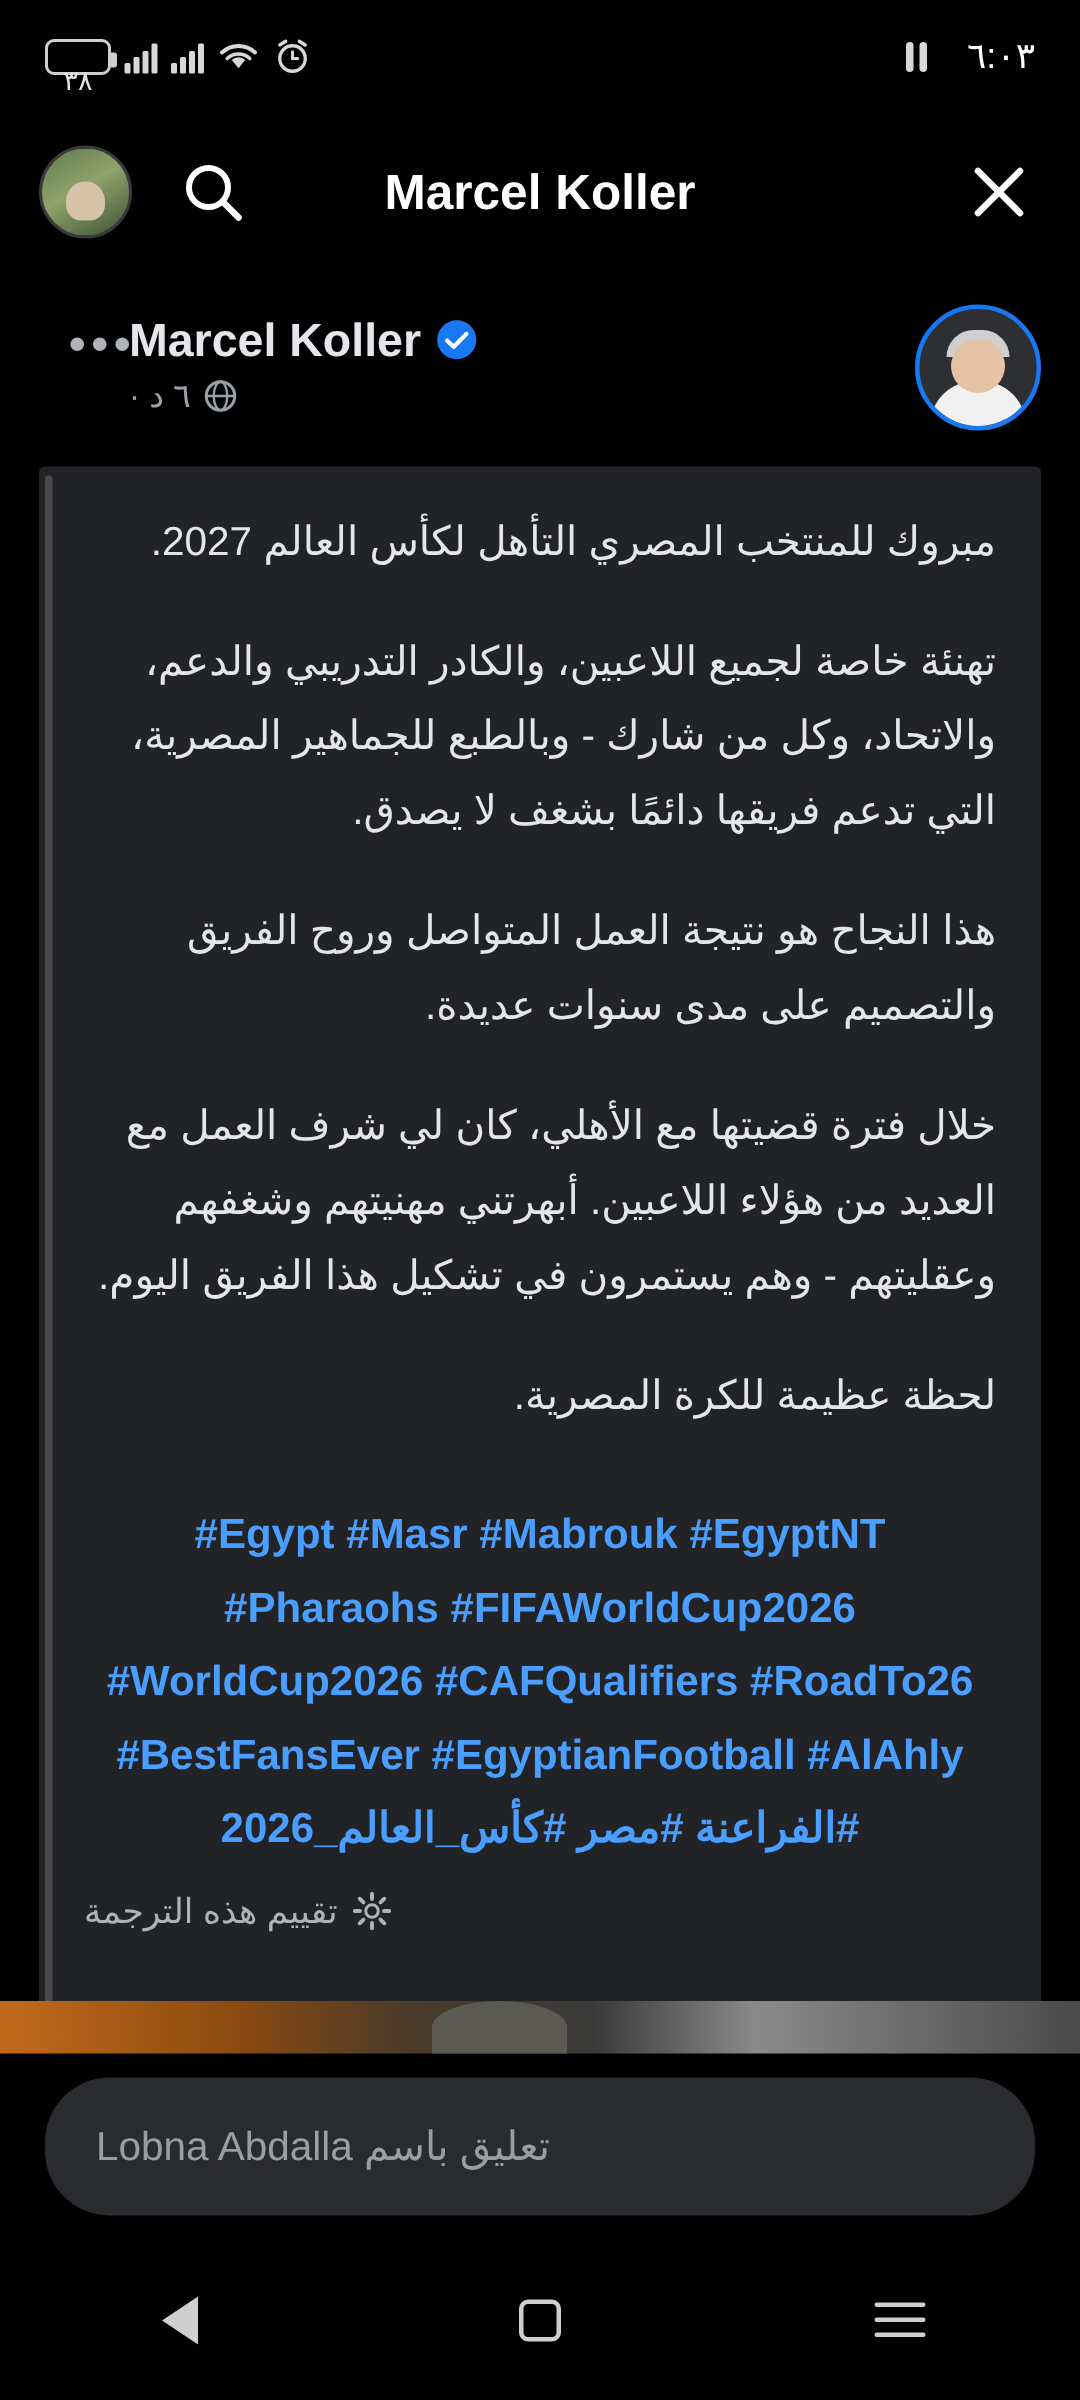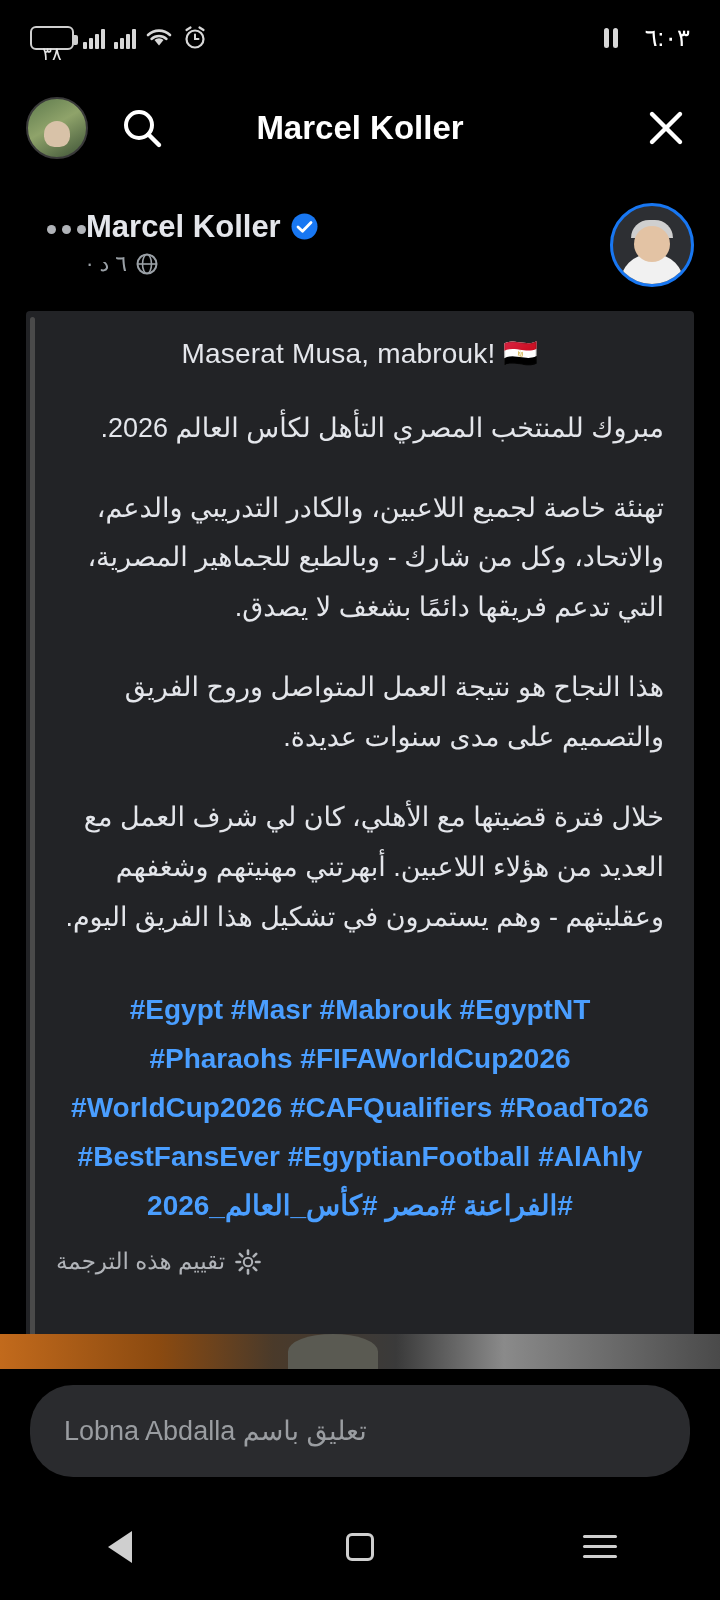--- a/index.html
+++ b/index.html
@@ -433,26 +433,26 @@
       <div class="menu-dots">
         <i></i>
           <i></i>
           <i></i>
       </div>
     </div>
 
     <div class="post-body">
       <div class="scroll-indicator"></div>
 
-      <div class="ltr-line">Maserat Musa, mabrouk! 🇪🇬</div>
-
-      <div class="ar-p">مبروك للمنتخب المصري التأهل لكأس العالم 2026.</div>
+
+      <div class="ar-p">مبروك للمنتخب المصري التأهل لكأس العالم 2027.</div>
       <div class="ar-p">تهنئة خاصة لجميع اللاعبين، والكادر التدريبي والدعم، والاتحاد، وكل من شارك - وبالطبع للجماهير المصرية، التي تدعم فريقها دائمًا بشغف لا يصدق.</div>
       <div class="ar-p">هذا النجاح هو نتيجة العمل المتواصل وروح الفريق والتصميم على مدى سنوات عديدة.</div>
       <div class="ar-p">خلال فترة قضيتها مع الأهلي، كان لي شرف العمل مع العديد من هؤلاء اللاعبين. أبهرتني مهنيتهم وشغفهم وعقليتهم - وهم يستمرون في تشكيل هذا الفريق اليوم.</div>
+      <div class="ar-p">لحظة عظيمة للكرة المصرية.</div>
 
       <div class="hashtags">
         <div>#Egypt #Masr #Mabrouk #EgyptNT</div>
         <div>#Pharaohs #FIFAWorldCup2026</div>
         <div>#WorldCup2026 #CAFQualifiers #RoadTo26</div>
         <div>#BestFansEver #EgyptianFootball #AlAhly</div>
         <div class="ar-tags">#الفراعنة #مصر #كأس_العالم_2026</div>
       </div>
 
       <div class="rate-row">

